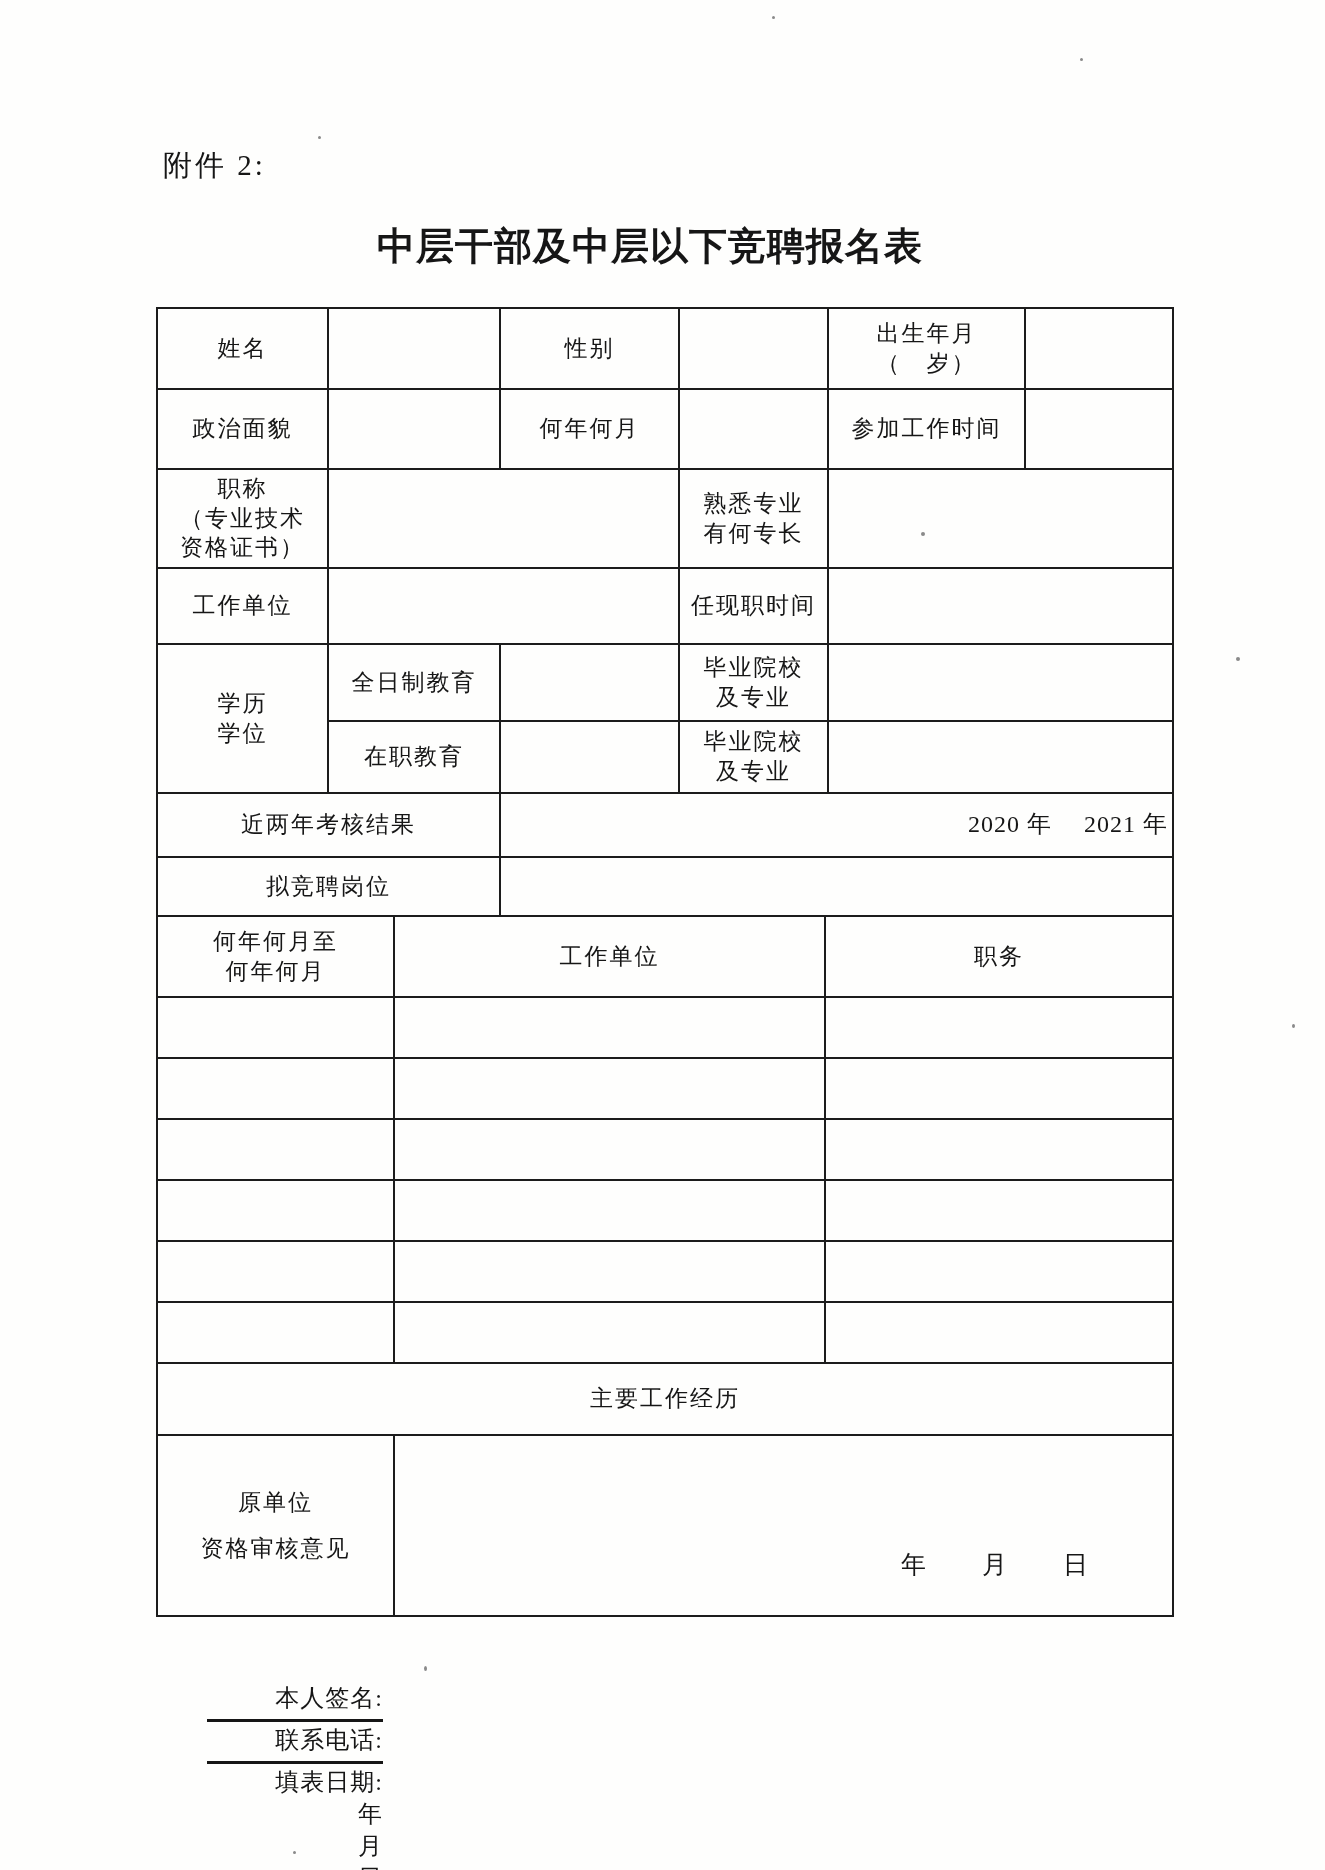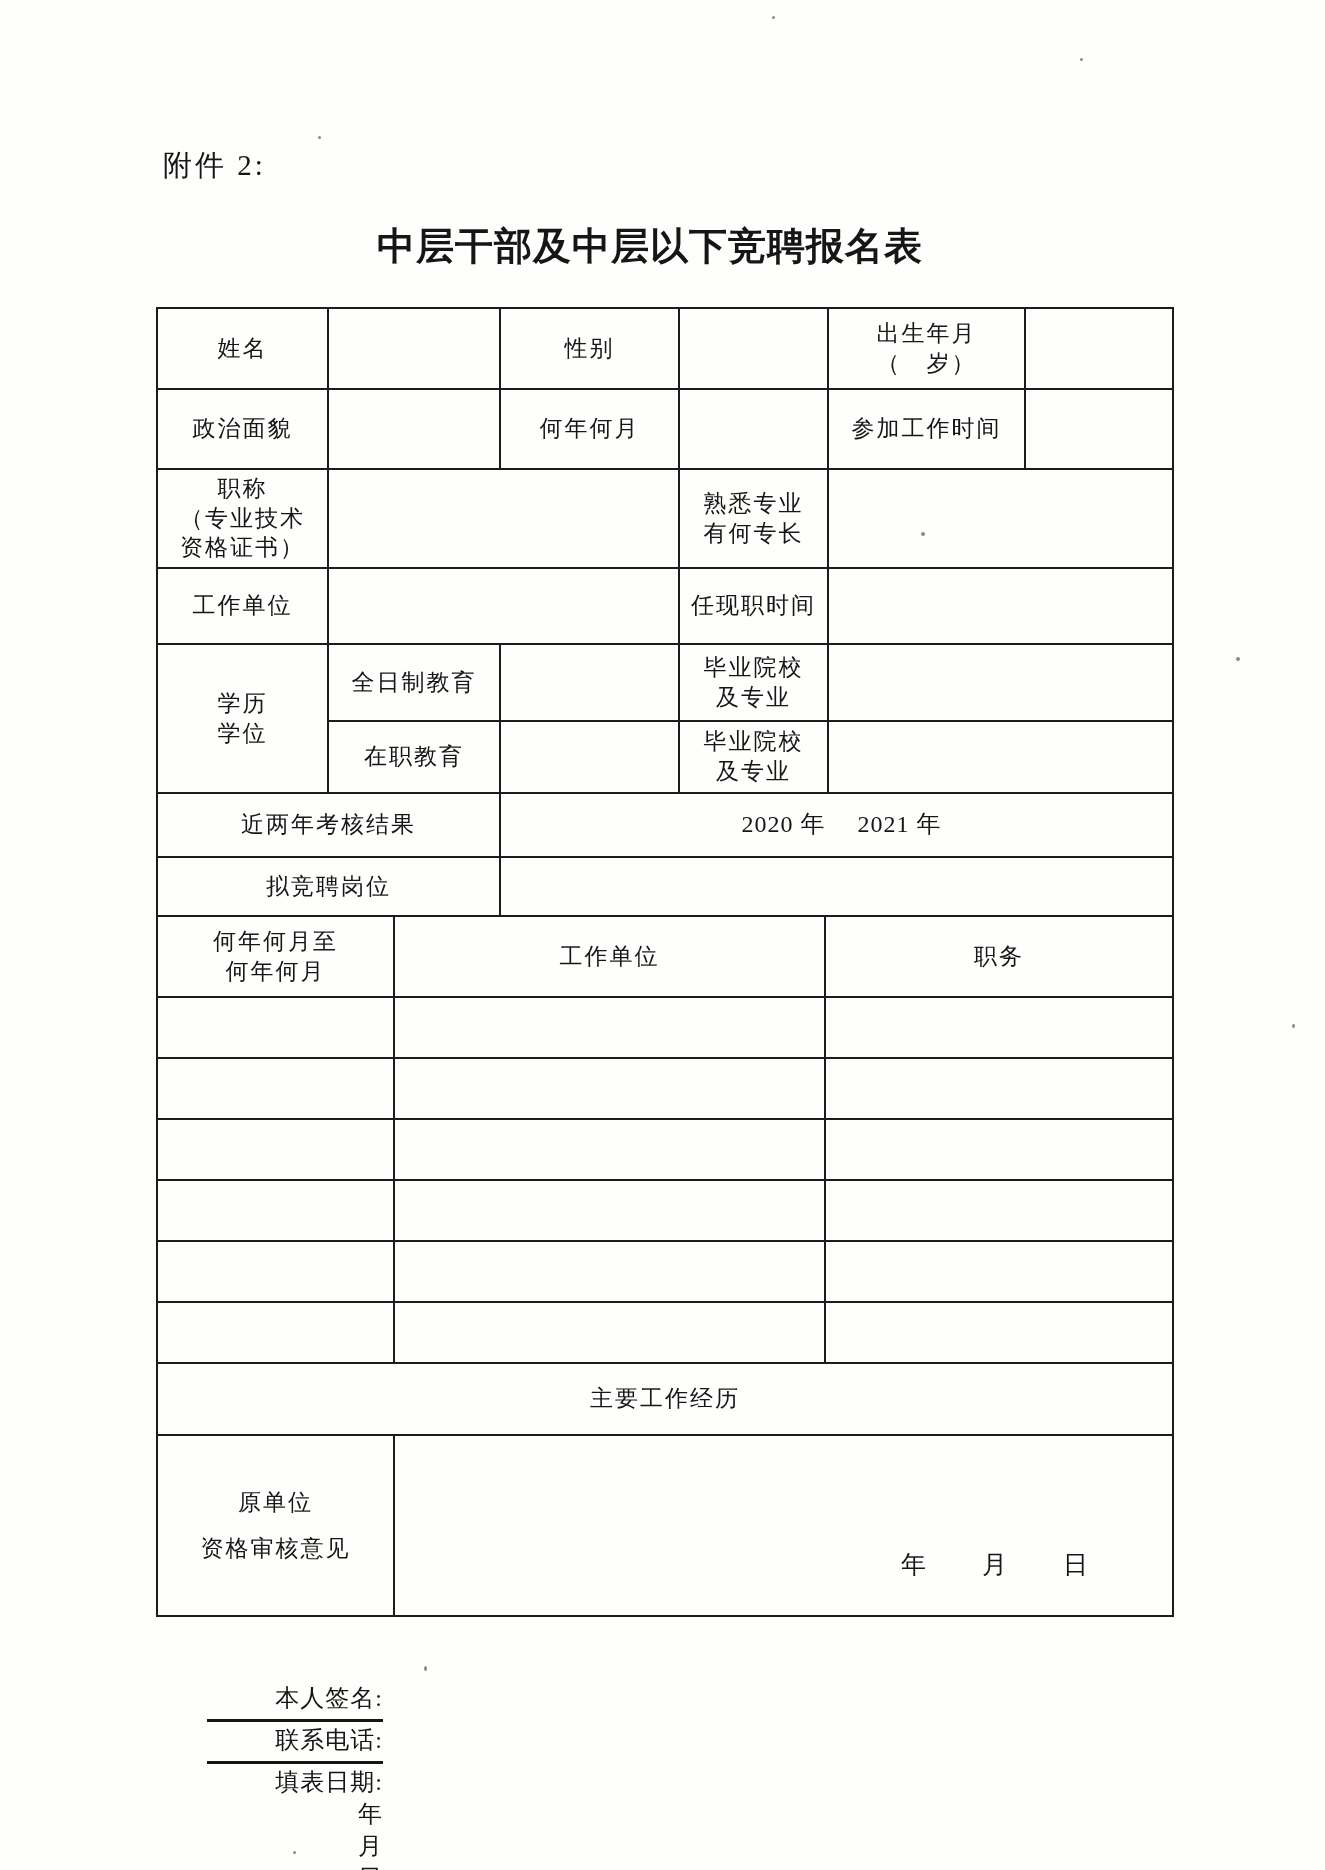--- a/index.html
+++ b/index.html
@@ -33,21 +33,21 @@
   }
   td span.block { display:block; }
   
   .hA1 td{height:81px} .hA2 td{height:80px}
   .hB1 td{height:99px} .hB2 td{height:76px}
   .hC1 td{height:77px} .hC2 td{height:72px}
   .hD1 td{height:64px} .hD2 td{height:59px}
   .hE1 td{height:72px}
   .hF0 td{height:81px} .hFb td{height:61px}
   .hG1 td{height:181px}
-  .val-left { text-align:center; padding-left:14px; font-size:24px; letter-spacing:1px; }
+  .val-left { text-align:right; padding-left:14px; font-size:24px; letter-spacing:1px; }
   .review-label .block + .block { margin-top:16px; }
   .review-cell { position:relative; }
   .review-date {
     position:absolute; top:113px; right:84px;
     display:flex; gap:56px; font-size:25px; letter-spacing:0;
   }
   .footer {
     position:absolute; left:202px; top:1682px;
     display:flex; align-items:flex-end;
     font-weight:400; font-size:24px; letter-spacing:1px;

